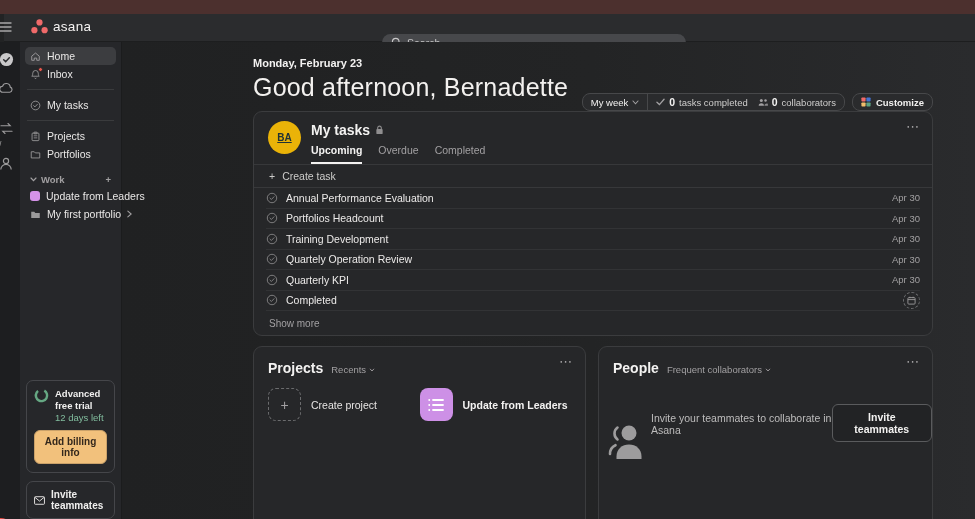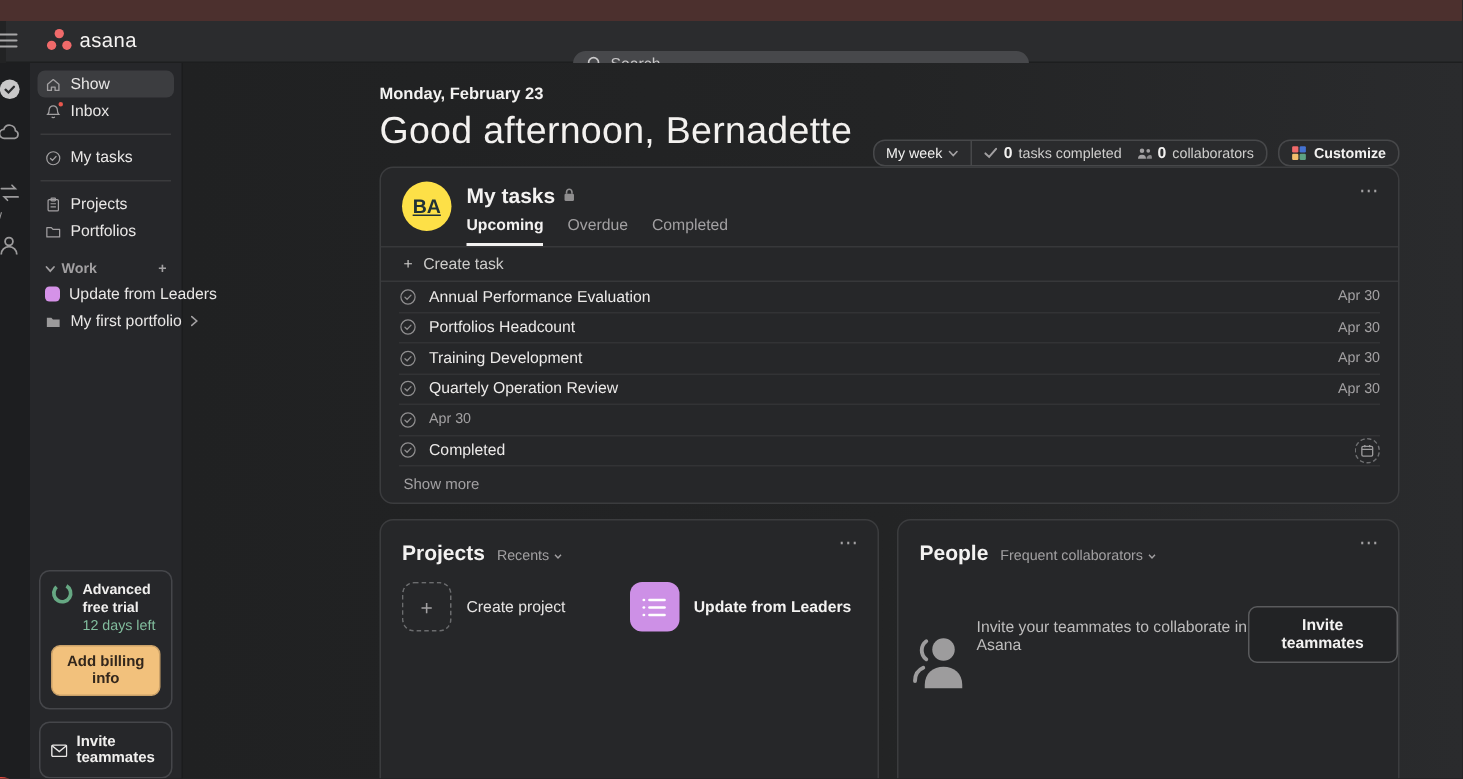--- a/index.html
+++ b/index.html
@@ -60,21 +60,21 @@
   .stats-sep { width:1px; height:100%; background:#47484a; }
   .stat-num { color:#f3f2f1; font-weight:bold; font-size:10.5px; }
   .customize-btn { display:flex; align-items:center; gap:5px; height:18px; background:#2a2b2d; border:1px solid #47484a; border-radius:8px; padding:0 8px; font-size:9.5px; font-weight:bold; color:#f3f2f1; cursor:pointer; font-family:inherit; }
 
   .card { background:#262729; border:1px solid #3b3c3e; border-radius:9px; position:relative; }
   .more-dots { position:absolute; right:12px; top:8px; color:#a2a0a2; font-size:13px; letter-spacing:1px; cursor:pointer; line-height:1; }
 
   
   .mytasks-card { margin-top:9px; height:225px; overflow:hidden; }
   .mt-head { display:flex; gap:10px; padding:9px 14px 0 14px; }
-  .avatar { width:33px; height:33px; border-radius:50%; background:#fde047; color:#203236; font-size:13px; font-weight:bold; display:flex; align-items:center; justify-content:center;text-decoration:underline; }
+  .avatar { width:33px; height:33px; border-radius:50%; background:#eab308; color:#203236; font-size:10px; font-weight:bold; display:flex; align-items:center; justify-content:center;text-decoration:underline; }
   .mt-title-row { display:flex; align-items:center; gap:5px; margin-top:1px; }
   .mt-title { font-size:14px; font-weight:bold; color:#f3f2f1; }
   .tabs { display:flex; gap:16px; margin-top:6px; }
   .tab { font-size:10.5px; color:#a2a0a2; padding-bottom:6px; cursor:pointer; border-bottom:2px solid transparent; }
   .tab.active { color:#f3f2f1; font-weight:bold; border-bottom-color:#f3f2f1; }
   .mt-divider { height:1px; background:#37383a; }
   .create-task { display:flex; align-items:center; gap:7px; height:22px; padding:0 15px; font-size:10.5px; color:#cdccca; cursor:pointer; }
   .task-list {}
   .task-row { display:flex; align-items:center; gap:8px; height:20.5px; margin:0 12px; border-bottom:1px solid #323335; font-size:10.5px; color:#eceae9; cursor:pointer; }
   .task-row .check-circle { color:#8f8e8f; }
@@ -172,21 +172,21 @@
 
 </div>
 
 <nav class="sidebar">
   <div class="side-item selected">
     <span class="icn">
         <svg width="11" height="11" viewBox="0 0 16 16">
           <path d="M2.5 7.5 8 3l5.5 4.5V13.5H9.8v-3.2H6.2v3.2H2.5z" fill="none" stroke="currentColor" stroke-width="1.3" stroke-linejoin="round"></path>
         </svg>
       </span>
-    <span>Show</span>
+    <span>Home</span>
   </div>
   <div class="side-item">
     <span class="icn">
         <svg width="11" height="11" viewBox="0 0 16 16">
           <path d="M8 2.2a4 4 0 0 1 4 4c0 2.9.9 3.8 1.4 4.3H2.6C3.1 10 4 9.1 4 6.2a4 4 0 0 1 4-4z" fill="none" stroke="currentColor" stroke-width="1.2"></path>
           <path d="M6.6 12.8a1.5 1.5 0 0 0 2.8 0" fill="none" stroke="currentColor" stroke-width="1.2"></path>
         </svg>
       </span>
     <span class="inbox-dot"></span>
     <span>Inbox</span>
@@ -402,20 +402,21 @@
 
   </div>
 
   <div class="task-row">
     <span class="icn check-circle">
       <svg width="12" height="12" viewBox="0 0 16 16">
                 <circle cx="8" cy="8" r="6.3" fill="none" stroke="currentColor" stroke-width="1.1"></circle>
                 <path d="M5.3 8.2 7.2 10 10.7 6.3" fill="none" stroke="currentColor" stroke-width="1.1" stroke-linecap="round"></path>
               </svg>
     </span>
+    <span class="task-name">Quarterly KPI</span>
     <span class="task-due">Apr 30</span>
 
   </div>
 
   <div class="task-row no-date">
     <span class="icn check-circle">
       <svg width="12" height="12" viewBox="0 0 16 16">
                 <circle cx="8" cy="8" r="6.3" fill="none" stroke="currentColor" stroke-width="1.1"></circle>
                 <path d="M5.3 8.2 7.2 10 10.7 6.3" fill="none" stroke="currentColor" stroke-width="1.1" stroke-linecap="round"></path>
               </svg>

